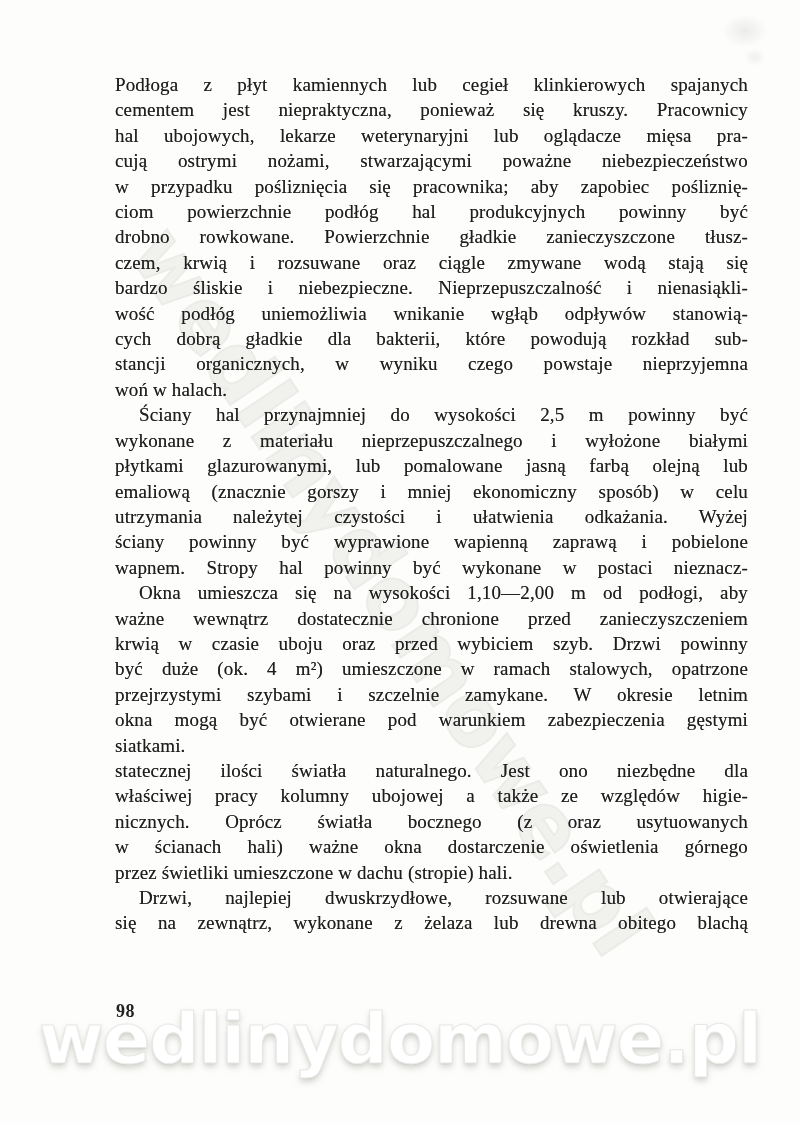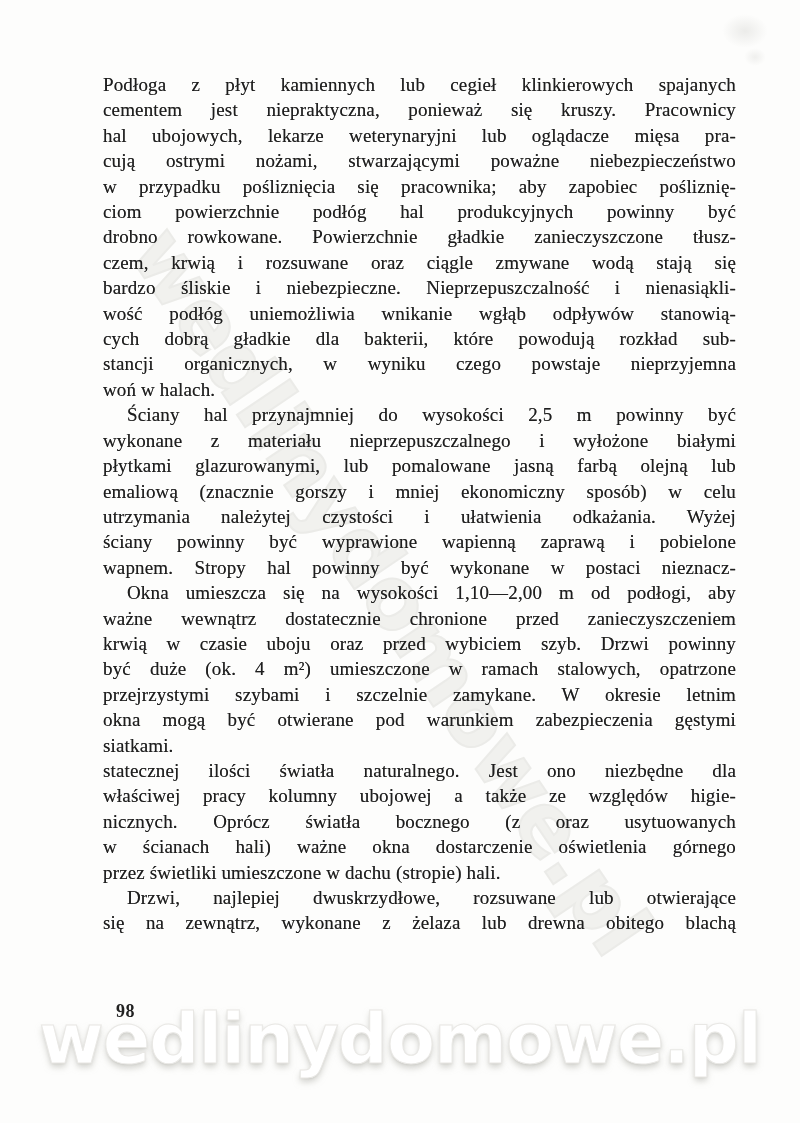--- a/index.html
+++ b/index.html
@@ -64,21 +64,21 @@
     letter-spacing: -1px;
     white-space: nowrap;
     color: #ffffff;
     -webkit-text-stroke: 1px #e9e8e5;
     text-shadow: 0 4px 6px rgba(176,176,170,0.55), 0 1px 2px rgba(176,176,170,0.35);
     z-index: 3;
     pointer-events: none;
   }
   .text-block {
     position: absolute;
-    left: 103px;
+    left: 115px;
     top: 72px;
     width: 633px;
     z-index: 2;
     color: #1e1e1e;
     font-size: 19px;
     line-height: 25.4px;
     letter-spacing: 0.15px;
     text-shadow: 0 0 0.4px rgba(20,20,20,0.6);
   }
   .para { margin: 0; }

